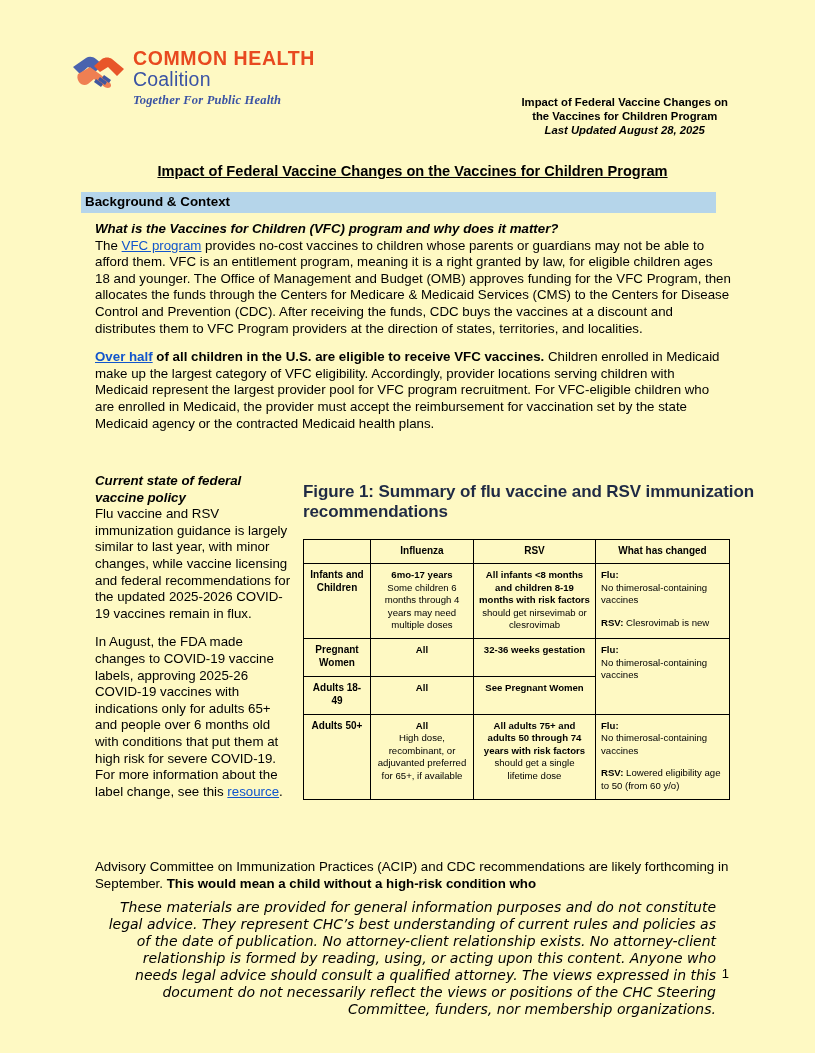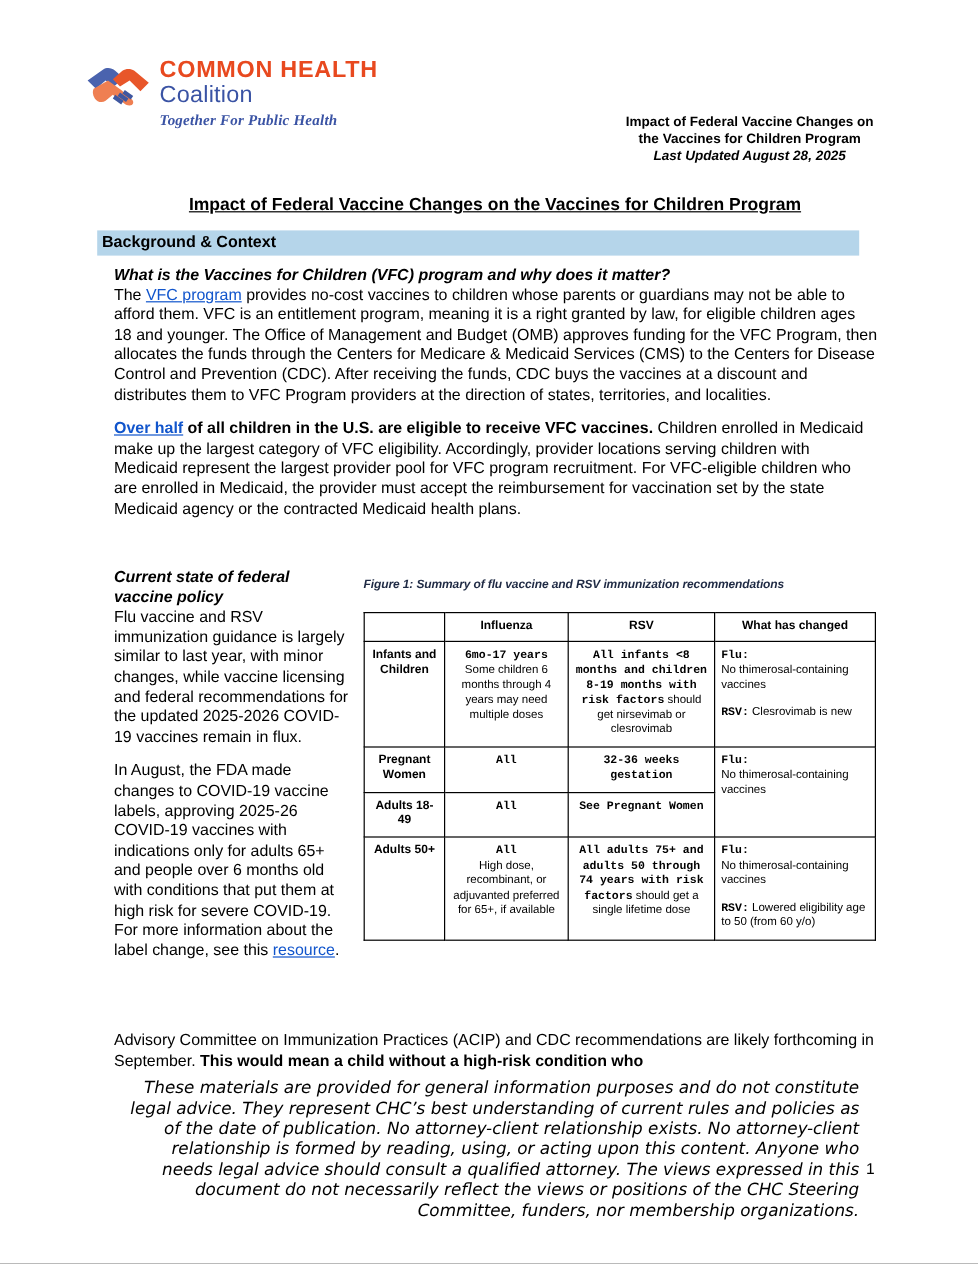--- a/index.html
+++ b/index.html
@@ -7,21 +7,21 @@
     padding: 0;
     background: #8a8a8a;
   }
   body {
     font-family: "Liberation Sans", sans-serif;
   }
   .page {
     position: relative;
     width: 815px;
     height: 1053px;
-    background: #ffffff;
+    background: #fef9c3;
     overflow: hidden;
     box-sizing: border-box;
   }
 
   
   .doc-header {
     position: absolute;
     top: 40px;
     left: 0;
     width: 815px;
@@ -156,23 +156,22 @@
     display: block;
   }
 
   
   .figure-wrap {
     position: absolute;
     top: 482px;
     left: 303px;
   }
   .fig-caption {
-    font-size: 10px;
-    font-weight: bold;
-    font-style: italic;
+    font-size: 17px;
+    font-weight: bold;
     color: #1f2a44;
     margin-bottom: 17px;
     letter-spacing: -0.1px;
   }
   table.fig {
     border-collapse: collapse;
     width: 426px;
     table-layout: fixed;
     font-size: 9.6px;
     color: #000;
@@ -189,21 +188,21 @@
     padding: 5px 4px 6px 4px;
     font-size: 10px;
   }
   .c-row-label {
     font-weight: bold;
     text-align: center;
     font-size: 10px;
   }
   .c-center { text-align: center; }
   .c-left { text-align: left; }
-  .cell-strong { font-weight: bold; font-family: Liberation Mono, monospace; }
+  .cell-strong { font-weight: bold; }
   .sp { height: 10px; }
 
   
   .bottom-para {
     position: absolute;
     top: 859px;
     left: 95px;
     width: 636px;
     font-size: 13.3px;
     line-height: 16.6px;

